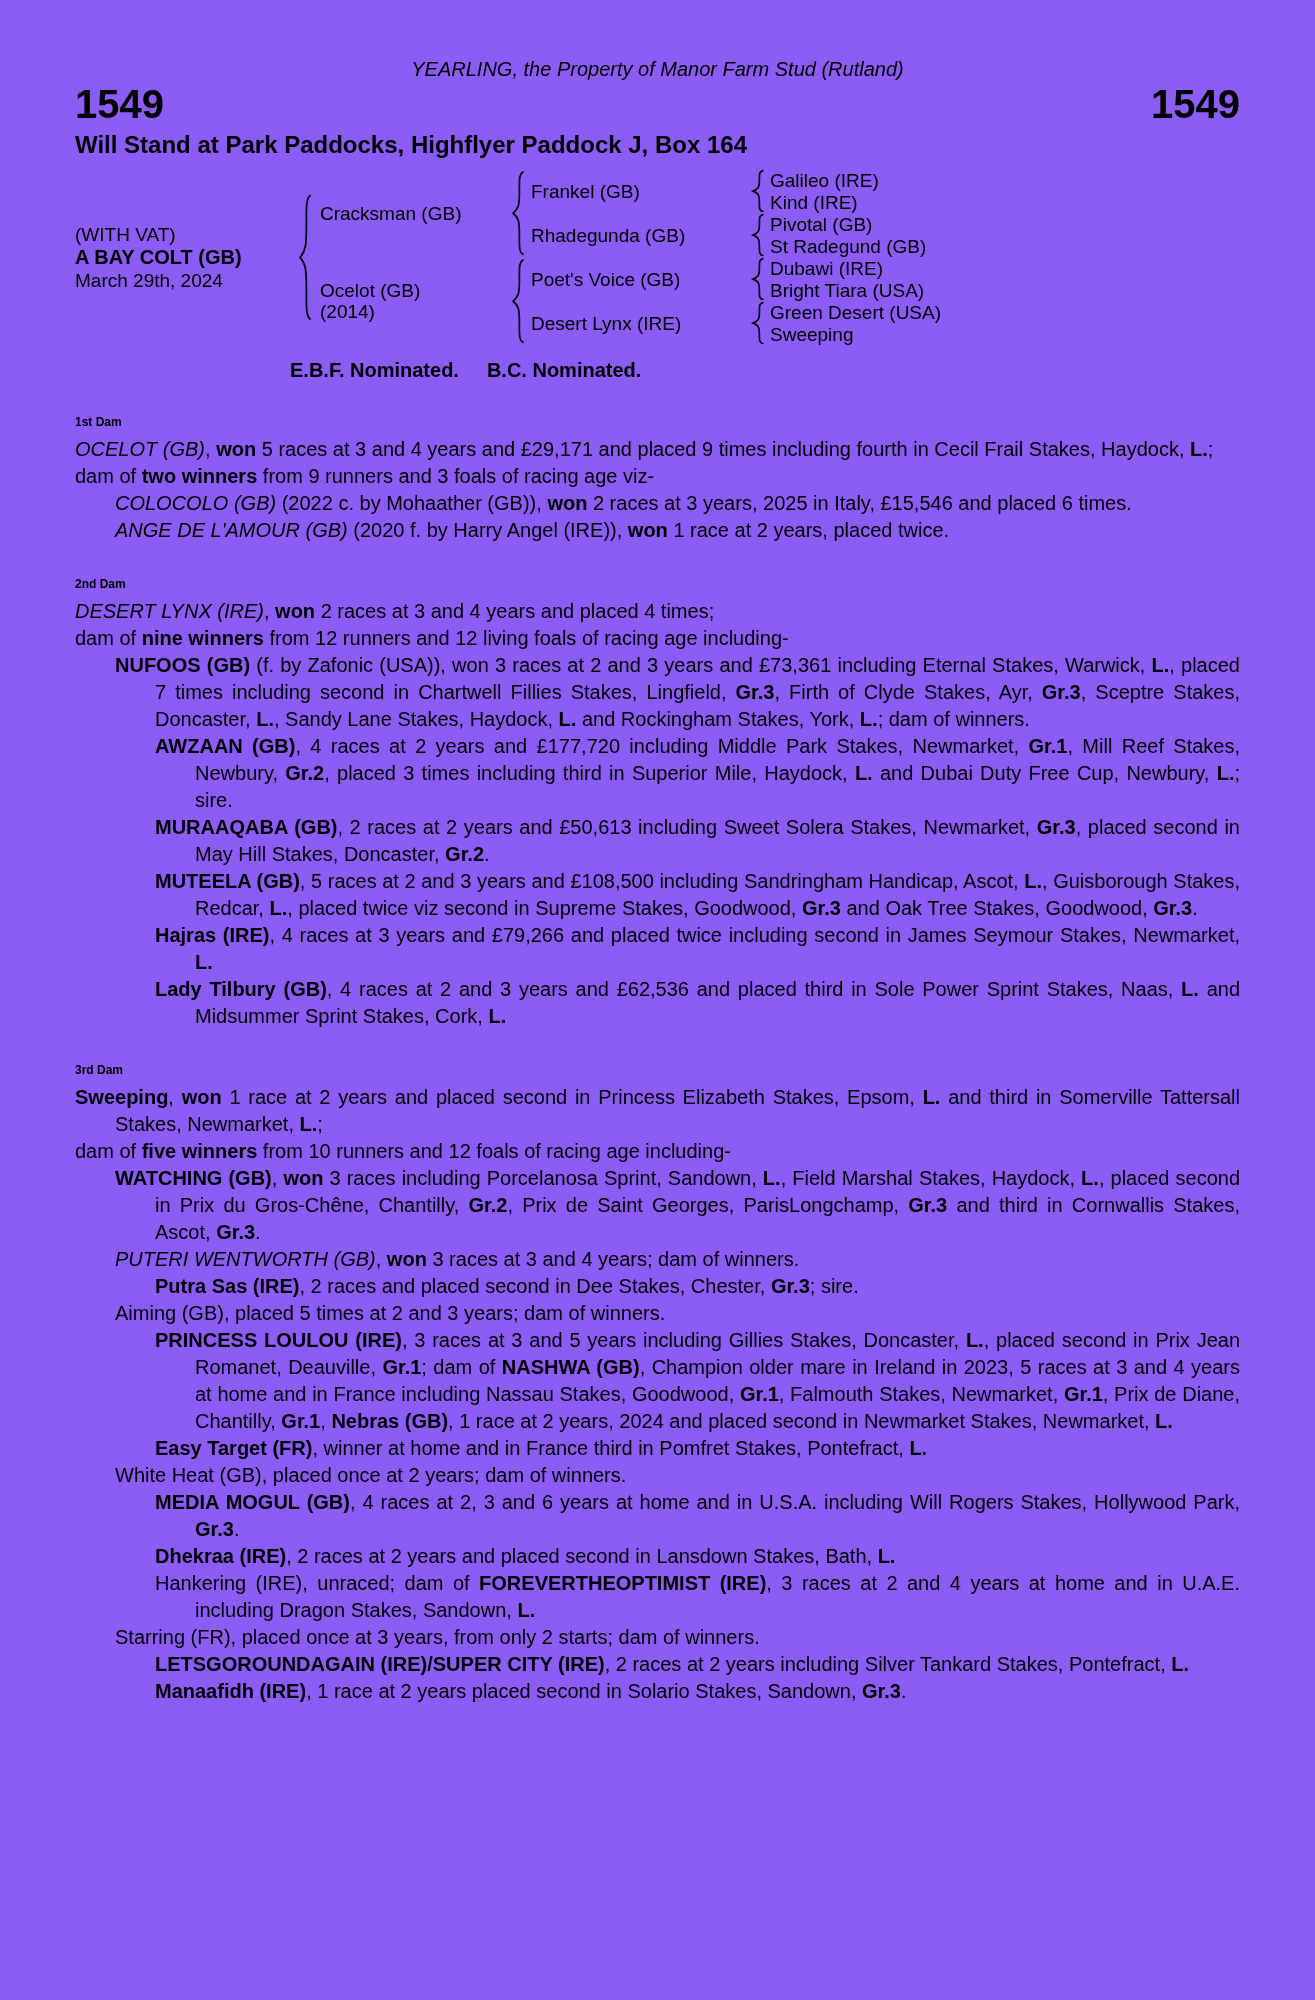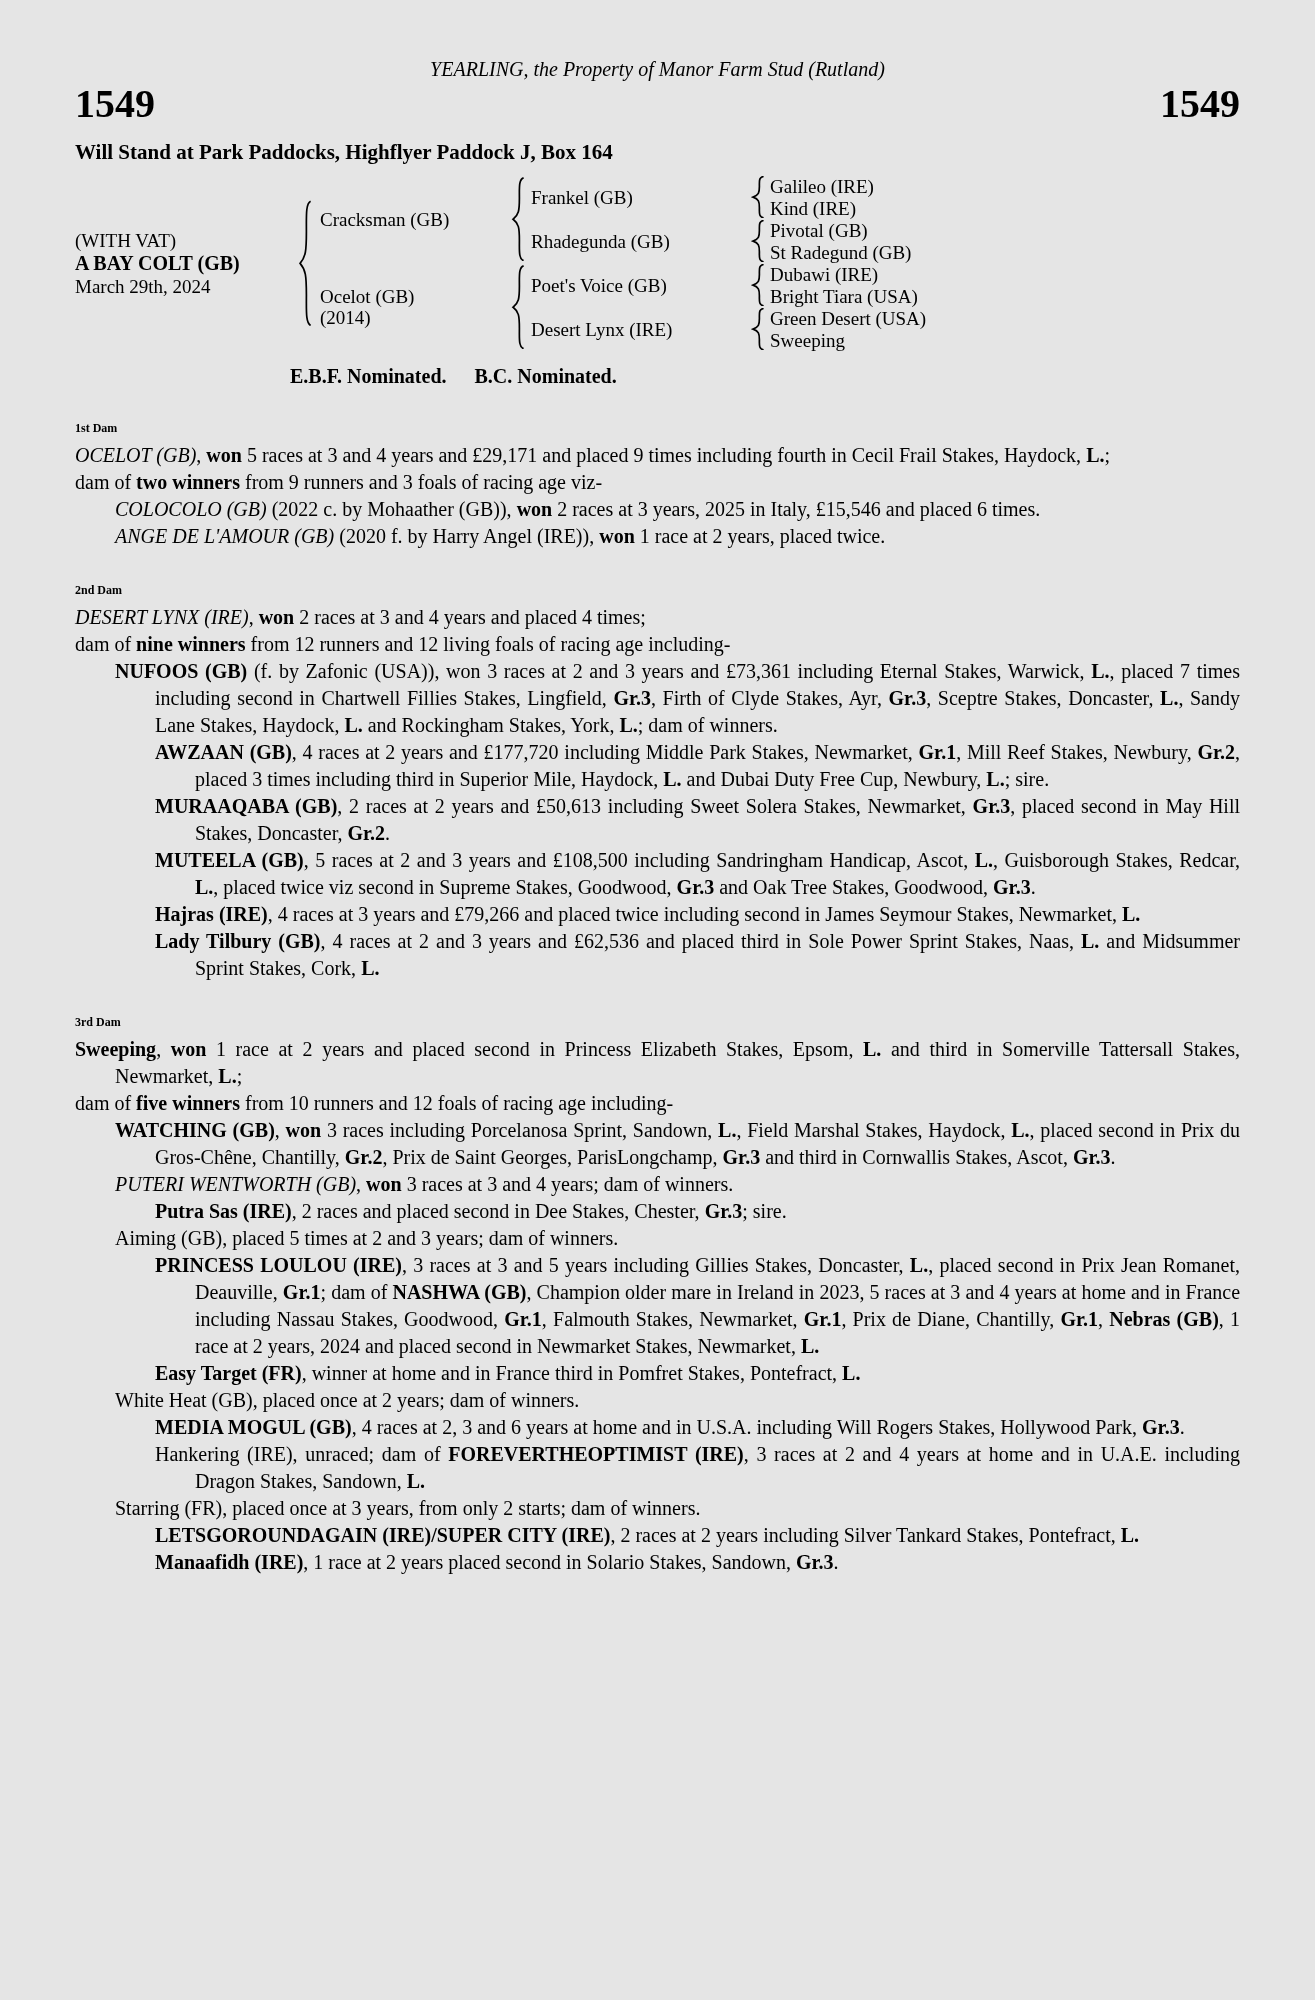--- a/index.html
+++ b/index.html
@@ -1,28 +1,28 @@
 <!DOCTYPE html>
 <html><head>
 <meta charset="utf-8">
 <style>
   html,body{margin:0;padding:0;background:#ffffff;}
   .page{
     width:1315px;height:2000px;box-sizing:border-box;
-    padding:58px 75px 30px 75px;background:#e5e5e5;color:#000;
-    font-family:Liberation Serif, serif;font-size:20px;
+    padding:58px 75px 30px 75px;background:#8b5cf6;color:#000;
+    font-family:Liberation Sans, sans-serif;font-size:20px;
     overflow:hidden;position:relative;
   }
   .b{font-weight:bold;}
   .i{font-style:italic;}
 
   .title{text-align:center;font-style:italic;font-size:20px;}
   .lot-row{display:flex;justify-content:space-between;align-items:baseline;
     font-weight:bold;font-size:40px;margin-top:2px;line-height:1.05;}
-  .stand{font-weight:bold;font-size:21px;margin-top:15px;}
+  .stand{font-weight:bold;font-size:24px;margin-top:6px;}
 
   
   .ped{display:grid;
     grid-template-columns:215px 30px 185px 26px 215px 24px 1fr;
     grid-auto-rows:22px;margin-top:10px;font-size:19px;line-height:21px;}
   .pcell{display:flex;flex-direction:column;justify-content:center;height:100%;}
   .c1{grid-column:1;grid-row:1/9;}
   .br-main{grid-column:2;grid-row:2/8;}
   .c3a{grid-column:3;grid-row:1/5;}
   .c3b{grid-column:3;grid-row:5/9;}
@@ -169,20 +169,21 @@
         <div class="para ind0"><span class="b">Sweeping</span><span>, </span><span class="b">won</span><span> 1 race at 2 years and placed second in Princess Elizabeth Stakes, Epsom, </span><span class="b">L.</span><span> and third in Somerville Tattersall Stakes, Newmarket, </span><span class="b">L.</span><span>;</span></div>
         <div class="para ind0"><span>dam of </span><span class="b">five winners</span><span> from 10 runners and 12 foals of racing age including-</span></div>
         <div class="para ind1"><span class="b">WATCHING (GB)</span><span>, </span><span class="b">won</span><span> 3 races including Porcelanosa Sprint, Sandown, </span><span class="b">L.</span><span>, Field Marshal Stakes, Haydock, </span><span class="b">L.</span><span>, placed second in Prix du Gros-Chêne, Chantilly, </span><span class="b">Gr.2</span><span>, Prix de Saint Georges, ParisLongchamp, </span><span class="b">Gr.3</span><span> and third in Cornwallis Stakes, Ascot, </span><span class="b">Gr.3</span><span>.</span></div>
         <div class="para ind1"><span class="i">PUTERI WENTWORTH (GB)</span><span>, </span><span class="b">won</span><span> 3 races at 3 and 4 years; dam of winners.</span></div>
         <div class="para ind2"><span class="b">Putra Sas (IRE)</span><span>, 2 races and placed second in Dee Stakes, Chester, </span><span class="b">Gr.3</span><span>; sire.</span></div>
         <div class="para ind1"><span>Aiming (GB), placed 5 times at 2 and 3 years; dam of winners.</span></div>
         <div class="para ind2"><span class="b">PRINCESS LOULOU (IRE)</span><span>, 3 races at 3 and 5 years including Gillies Stakes, Doncaster, </span><span class="b">L.</span><span>, placed second in Prix Jean Romanet, Deauville, </span><span class="b">Gr.1</span><span>; dam of </span><span class="b">NASHWA (GB)</span><span>, Champion older mare in Ireland in 2023, 5 races at 3 and 4 years at home and in France including Nassau Stakes, Goodwood, </span><span class="b">Gr.1</span><span>, Falmouth Stakes, Newmarket, </span><span class="b">Gr.1</span><span>, Prix de Diane, Chantilly, </span><span class="b">Gr.1</span><span>, </span><span class="b">Nebras (GB)</span><span>, 1 race at 2 years, 2024 and placed second in Newmarket Stakes, Newmarket, </span><span class="b">L.</span></div>
         <div class="para ind2"><span class="b">Easy Target (FR)</span><span>, winner at home and in France third in Pomfret Stakes, Pontefract, </span><span class="b">L.</span></div>
         <div class="para ind1"><span>White Heat (GB), placed once at 2 years; dam of winners.</span></div>
         <div class="para ind2"><span class="b">MEDIA MOGUL (GB)</span><span>, 4 races at 2, 3 and 6 years at home and in U.S.A. including Will Rogers Stakes, Hollywood Park, </span><span class="b">Gr.3</span><span>.</span></div>
+        <div class="para ind2"><span class="b">Dhekraa (IRE)</span><span>, 2 races at 2 years and placed second in Lansdown Stakes, Bath, </span><span class="b">L.</span></div>
         <div class="para ind2"><span>Hankering (IRE), unraced; dam of </span><span class="b">FOREVERTHEOPTIMIST (IRE)</span><span>, 3 races at 2 and 4 years at home and in U.A.E. including Dragon Stakes, Sandown, </span><span class="b">L.</span></div>
         <div class="para ind1"><span>Starring (FR), placed once at 3 years, from only 2 starts; dam of winners.</span></div>
         <div class="para ind2"><span class="b">LETSGOROUNDAGAIN (IRE)/SUPER CITY (IRE)</span><span>, 2 races at 2 years including Silver Tankard Stakes, Pontefract, </span><span class="b">L.</span></div>
         <div class="para ind2"><span class="b">Manaafidh (IRE)</span><span>, 1 race at 2 years placed second in Solario Stakes, Sandown, </span><span class="b">Gr.3</span><span>.</span></div>
       </section>
     </div>
 
 </div>
 
 </body></html>

